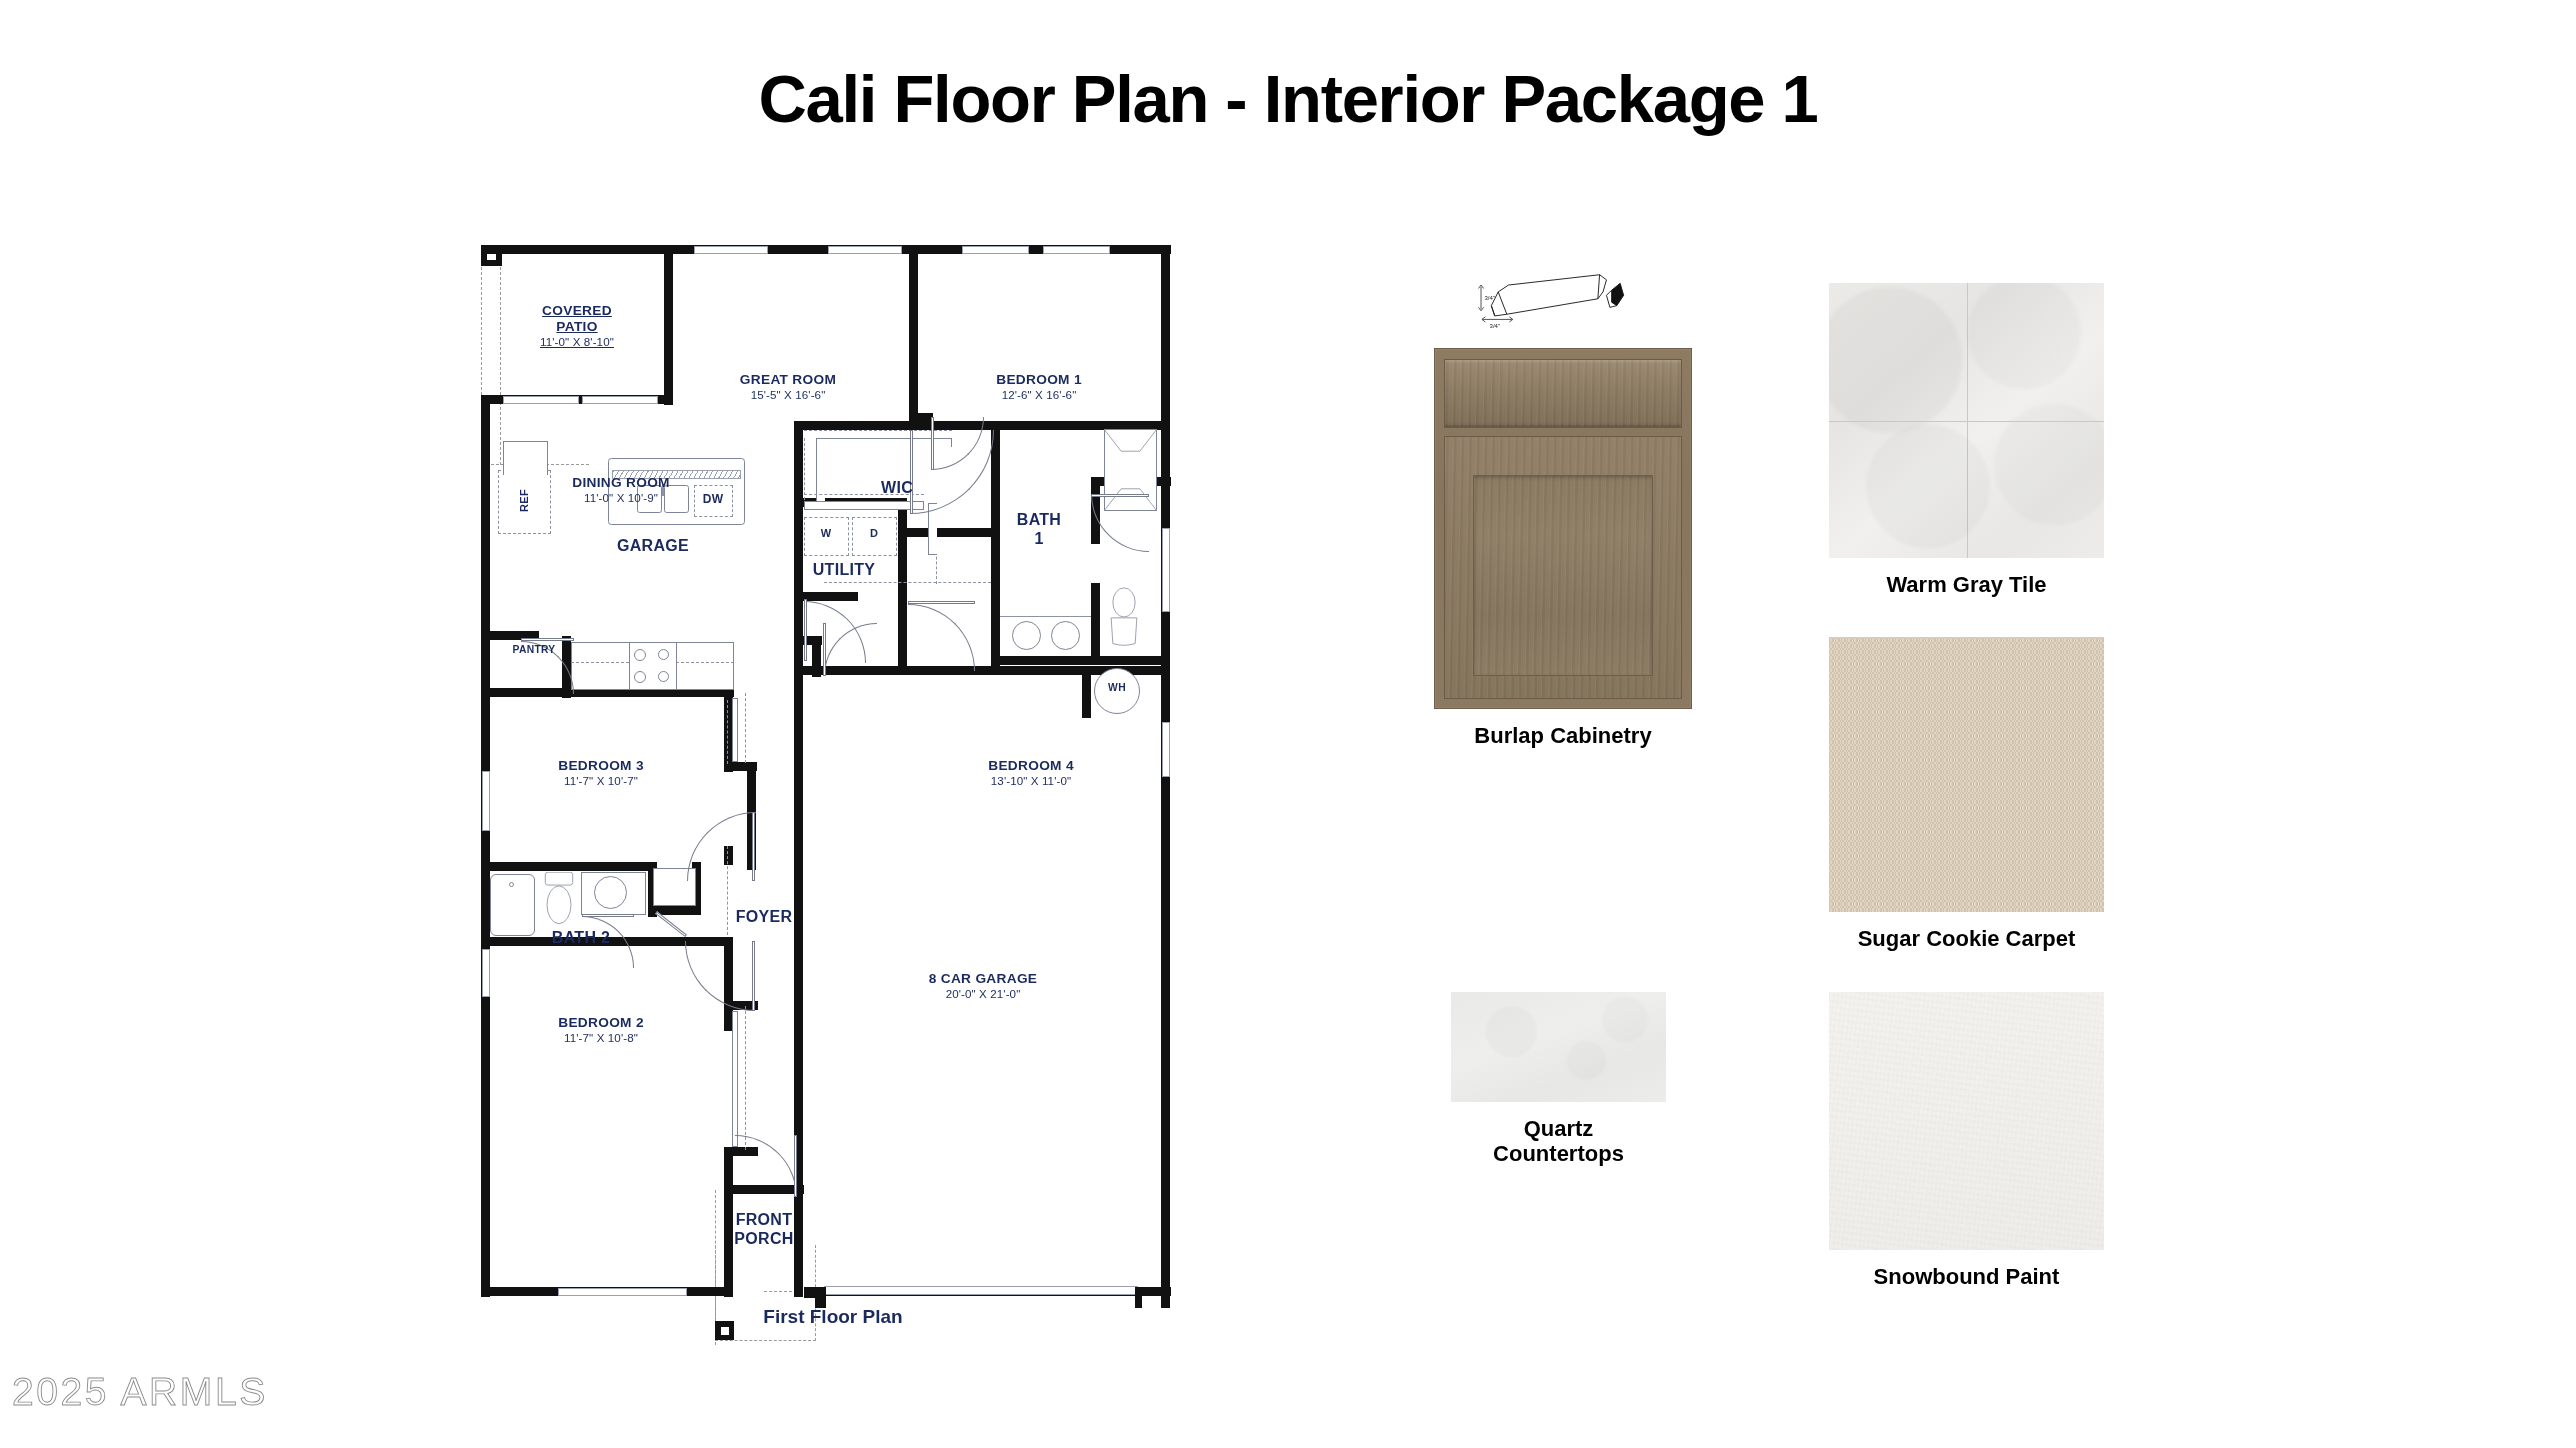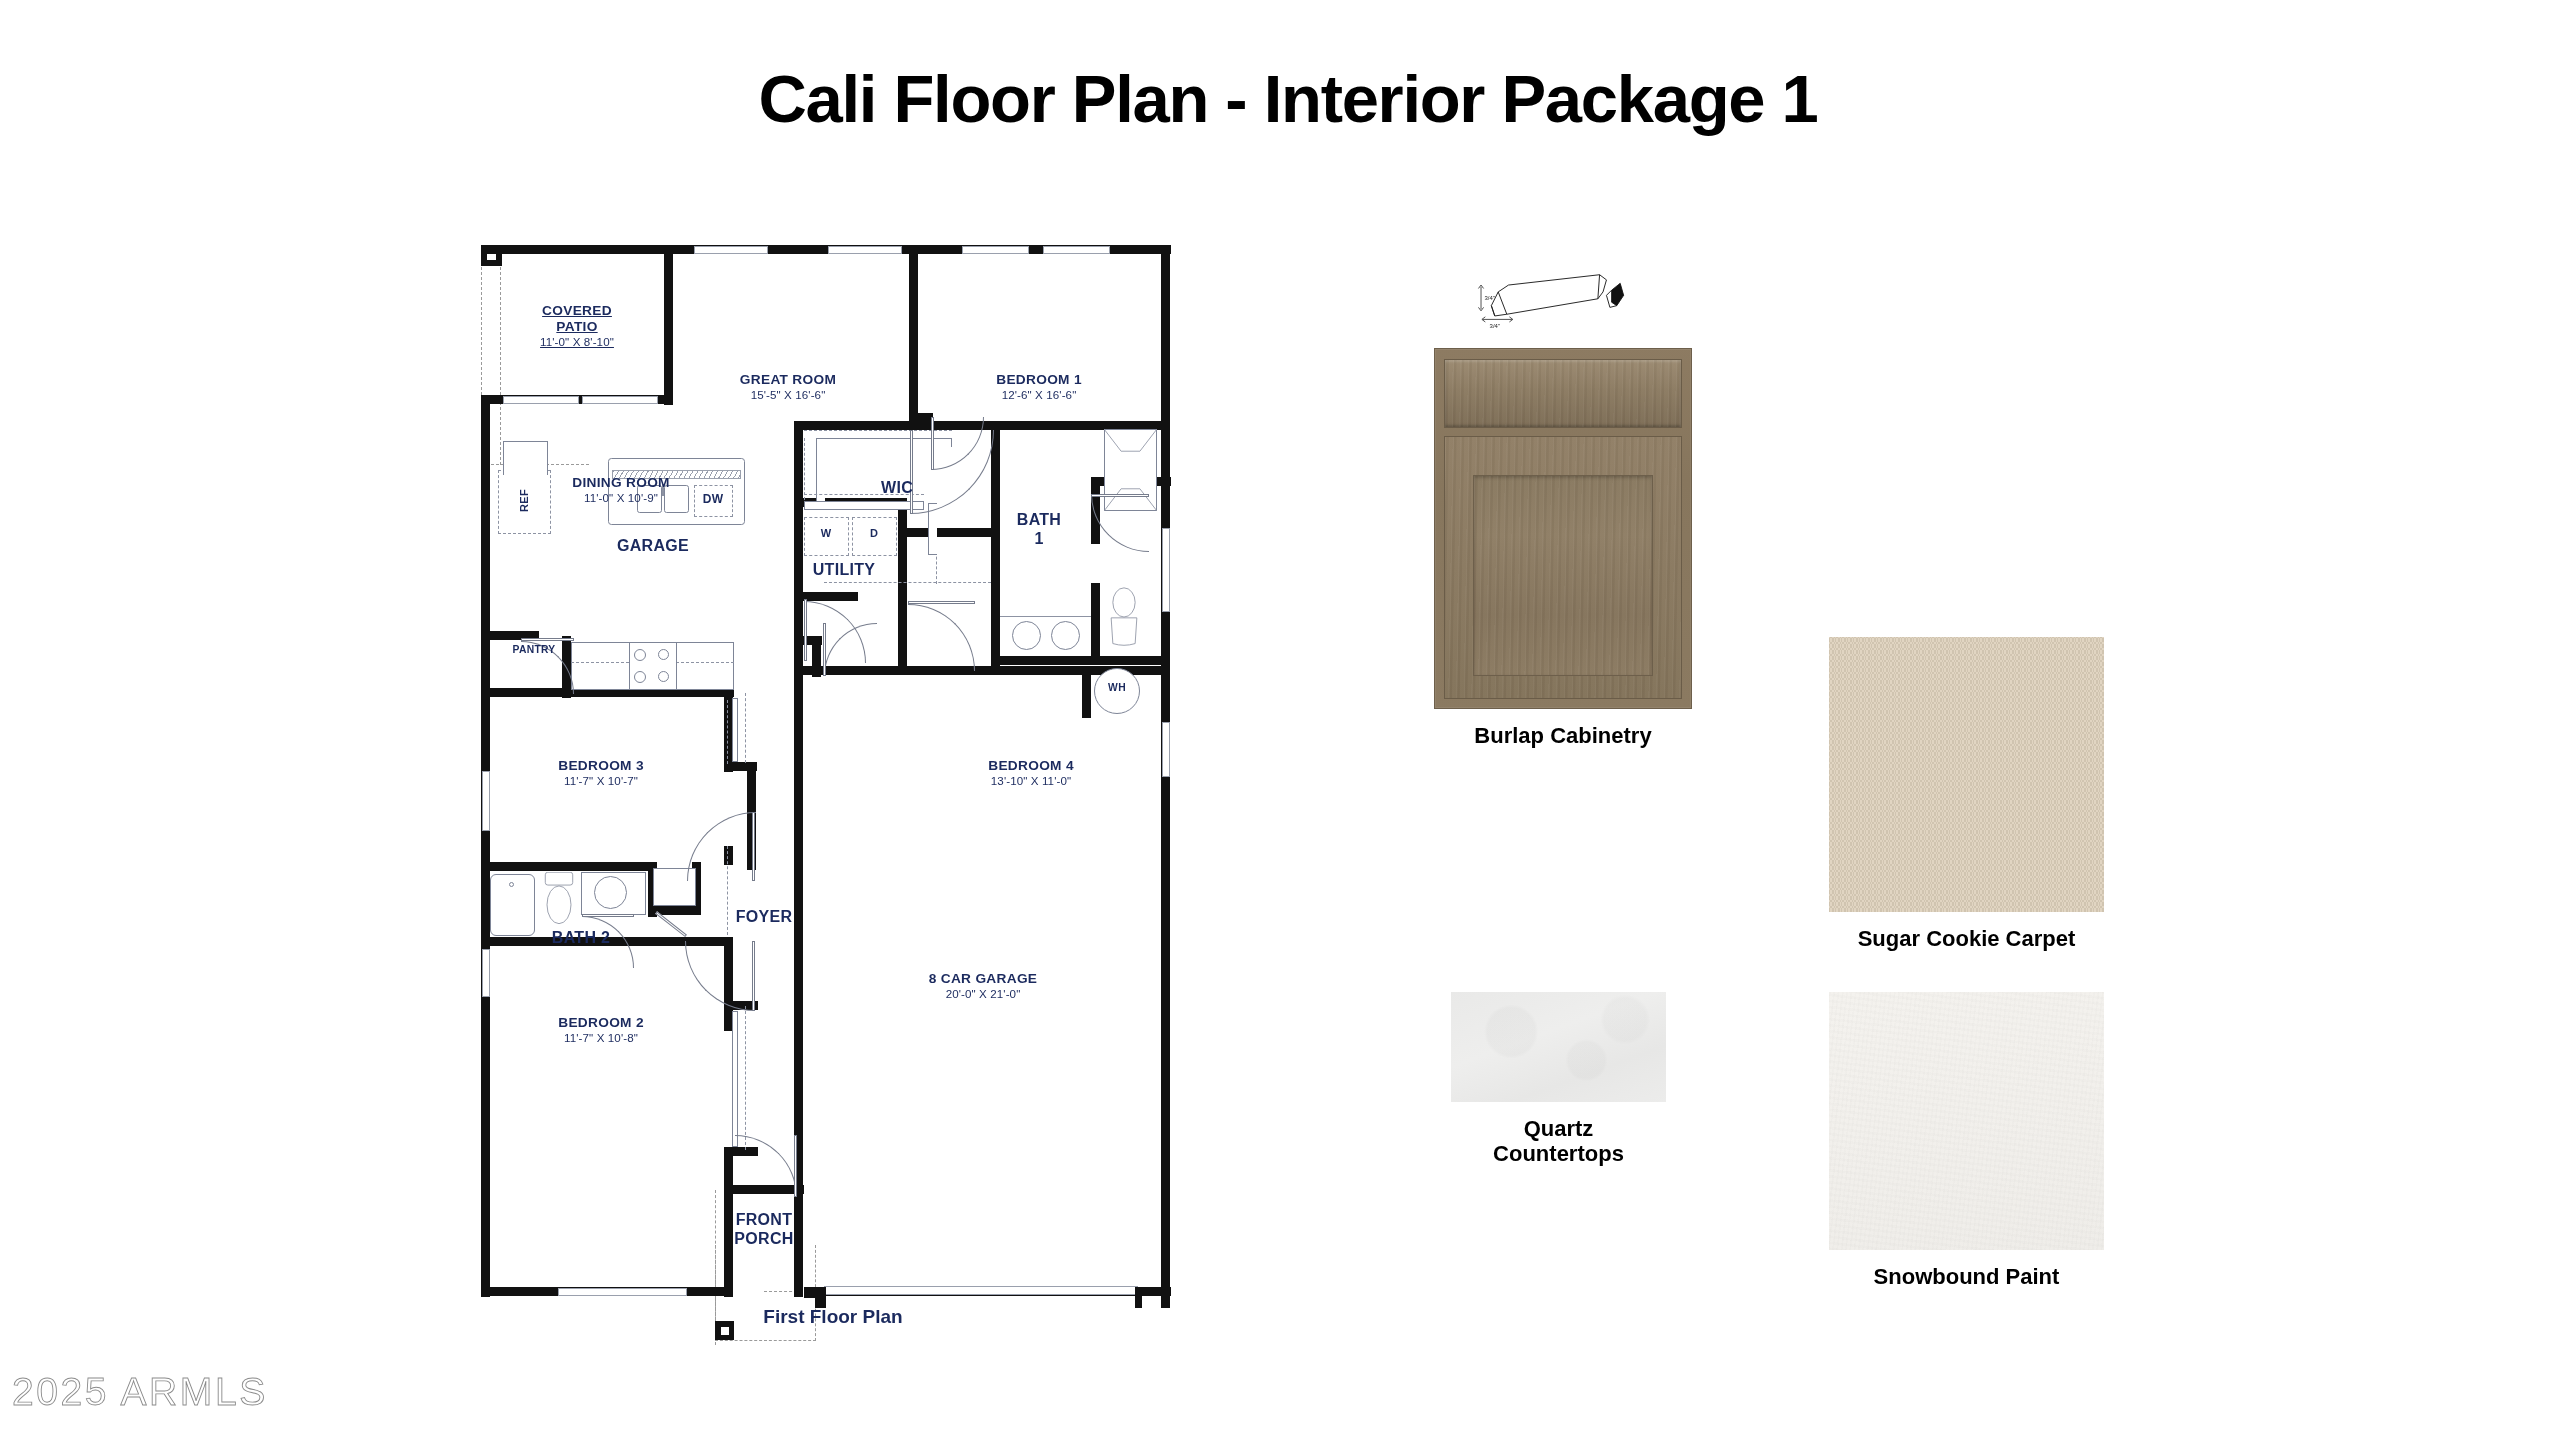--- a/index.html
+++ b/index.html
@@ -553,20 +553,26 @@
       <div id="cabinet-panel-outer">
         <div class="woodgrain"></div>
         <div id="cabinet-panel-inner">
             <div class="woodgrain"></div>
           </div>
       </div>
     </div>
     <div class="swatch-caption">Burlap Cabinetry</div>
   </div>
 
+  <div class="swatch-block" style="left:1812px; top:283px; width:309px;">
+    <div id="tile-swatch">
+        <div class="tile-noise"></div>
+      </div>
+    <div class="swatch-caption">Warm Gray Tile</div>
+  </div>
 
   <div class="swatch-block" style="left:1812px; top:637px; width:309px;">
     <div id="carpet-swatch">
         <div class="carpet-noise"></div>
       </div>
     <div class="swatch-caption">Sugar Cookie Carpet</div>
   </div>
 
   <div class="swatch-block" style="left:1451px; top:992px; width:215px;">
     <div id="quartz-swatch">

